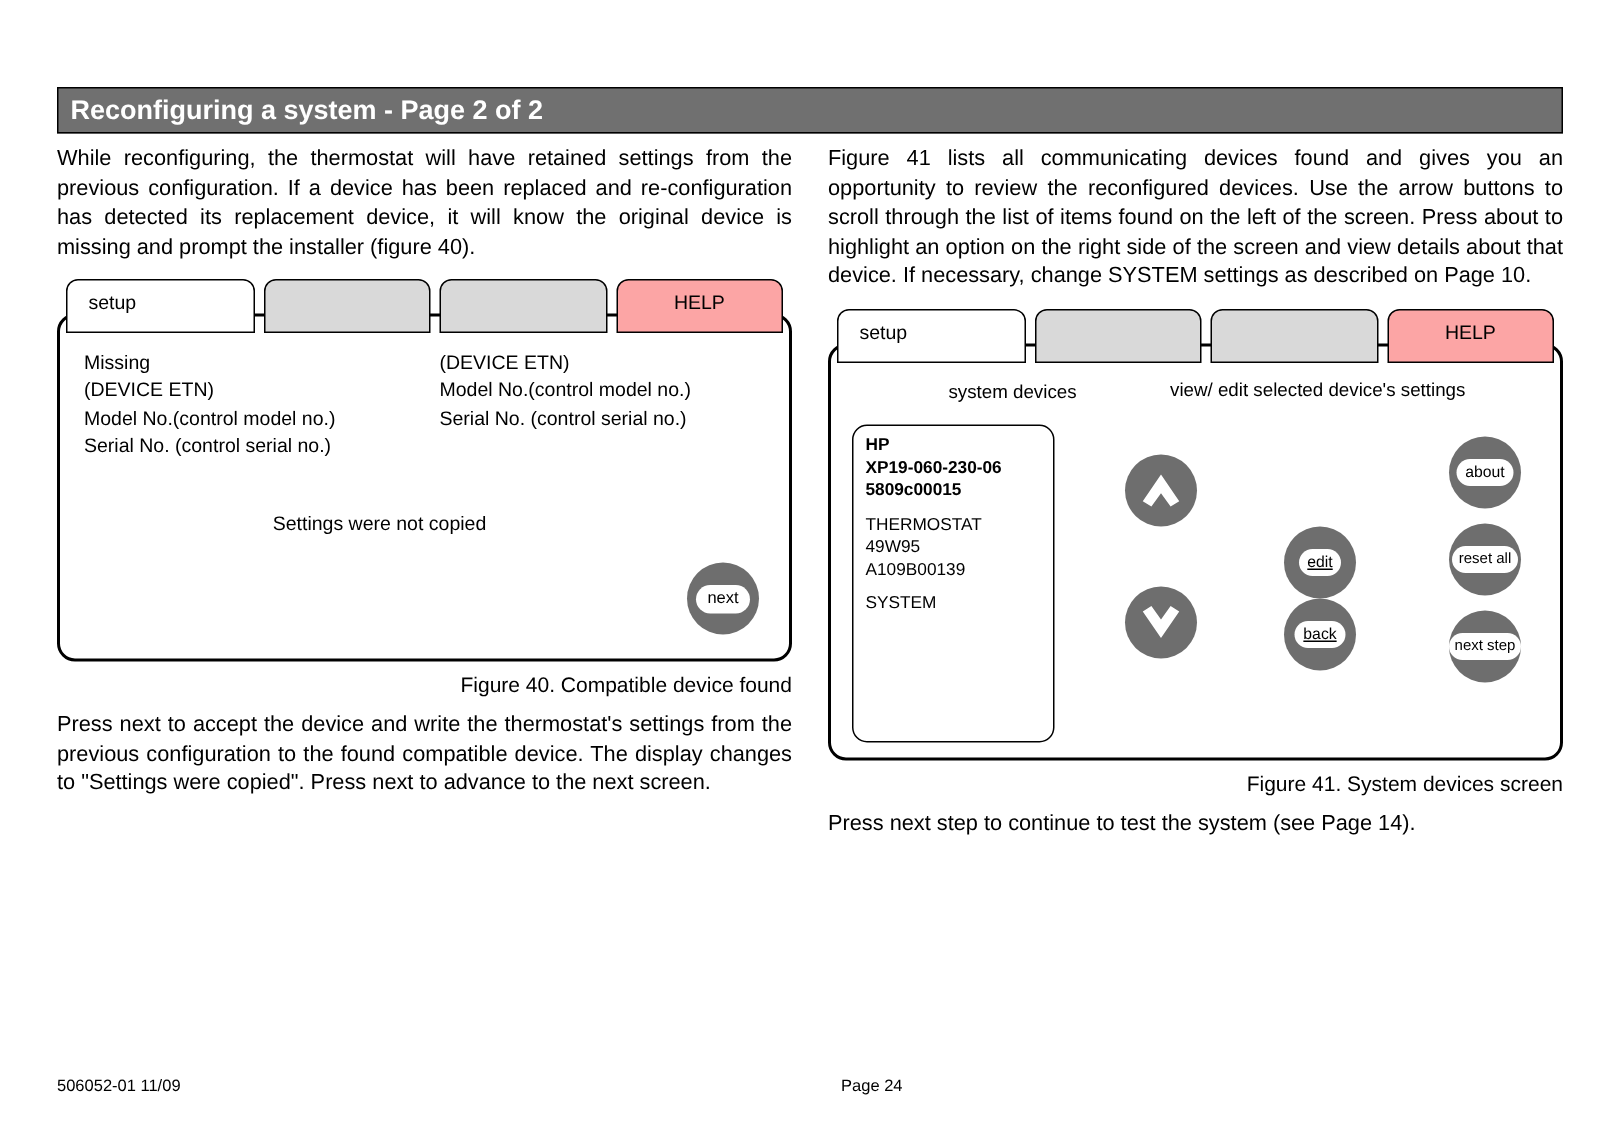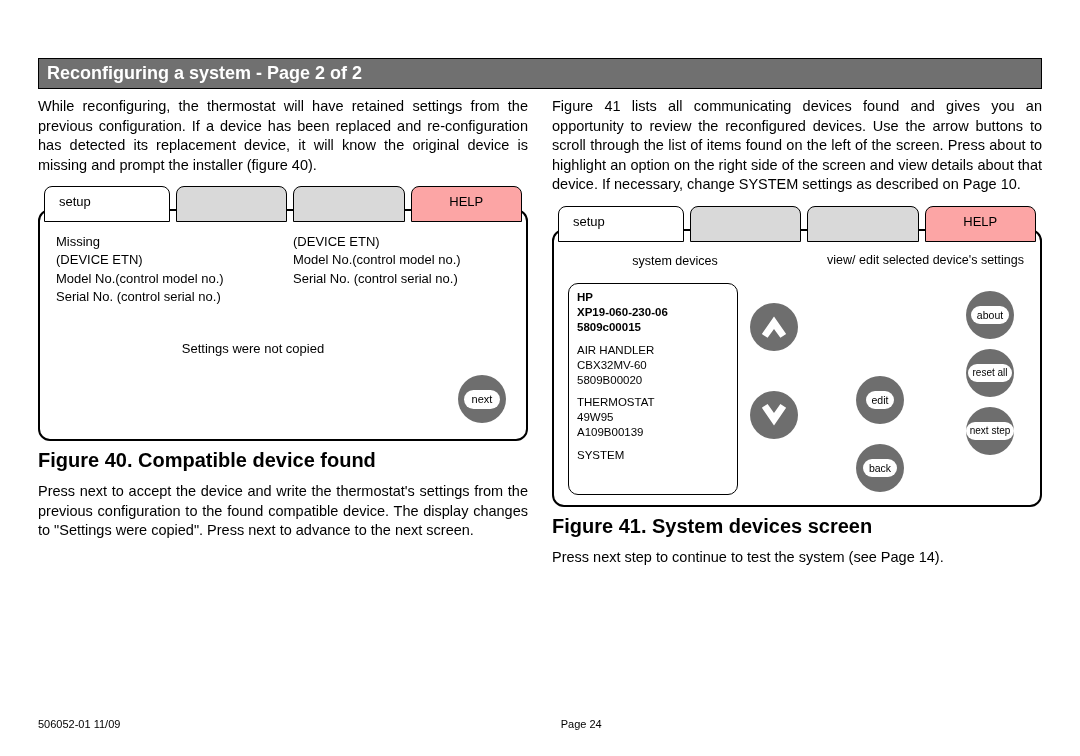--- a/index.html
+++ b/index.html
@@ -94,66 +94,66 @@
   .circle-btn .pill {
     background: #fff;
     border-radius: 10px;
     font-size: 11px;
     padding: 2px 8px;
     text-align: center;
   }
   .fig40-next { right: 20px; bottom: 16px; }
 
   .fig-caption {
-    text-align: left;
-    font-weight: bold;
-    font-size: 20px;
+    text-align: right;
+    font-weight: normal;
+    font-size: 14px;
     margin: 6px 0 8px 0;
   }
 
   
   .fig41-head {
     display: flex;
     font-size: 12.5px;
     margin-bottom: 4px;
   }
   .fig41-head .left { flex: 0 0 210px; text-align: center; }
-  .fig41-head .right { flex: 1; text-align: right; line-height: 1.2; }
+  .fig41-head .right { flex: 1; text-align: left; line-height: 1.2; }
   .fig41-listbox {
     border: 1.5px solid #000;
     border-radius: 10px;
     position: absolute;
     left: 14px;
     top: 52px;
-    width: 170px;
+    width: 135px;
     bottom: 10px;
     padding: 6px 8px 6px 8px;
     font-size: 11.5px;
     overflow: hidden;
   }
   .dev-block { margin-bottom: 8px; line-height: 1.3; }
   .dev-block.selected { font-weight: bold; }
   .fig41-right-btns {
     position: absolute;
     right: 14px;
     top: 60px;
     width: 72px;
     display: flex;
     flex-direction: column;
     gap: 10px;
     align-items: center;
   }
   .fig41-mid-btns {
     position: absolute;
     right: 136px;
-    top: 145px;
+    top: 120px;
     display: flex;
     flex-direction: column;
-    gap: 20px;
-    align-items: center;
+    align-items: center;
+    text-decoration: underline;
   }
   .arrow-btn {
     width: 48px;
     height: 48px;
     border-radius: 50%;
     background: #6e6e6e;
     position: relative;
     display: flex;
     align-items: center;
     justify-content: center;
@@ -269,25 +269,20 @@
             <div class="right">view/ edit selected device's settings</div>
           </div>
 
           <div class="fig41-listbox">
             <div class="dev-block selected">
               <div>HP</div>
               <div>XP19-060-230-06</div>
               <div>5809c00015</div>
             </div>
             <div class="dev-block">
-              <div>AIR HANDLER</div>
-              <div>CBX32MV-60</div>
-              <div>5809B00020</div>
-            </div>
-            <div class="dev-block">
               <div>THERMOSTAT</div>
               <div>49W95</div>
               <div>A109B00139</div>
             </div>
             <div class="dev-block">
               <div>SYSTEM</div>
             </div>
           </div>
 
           <div class="fig41-arrow-col">

